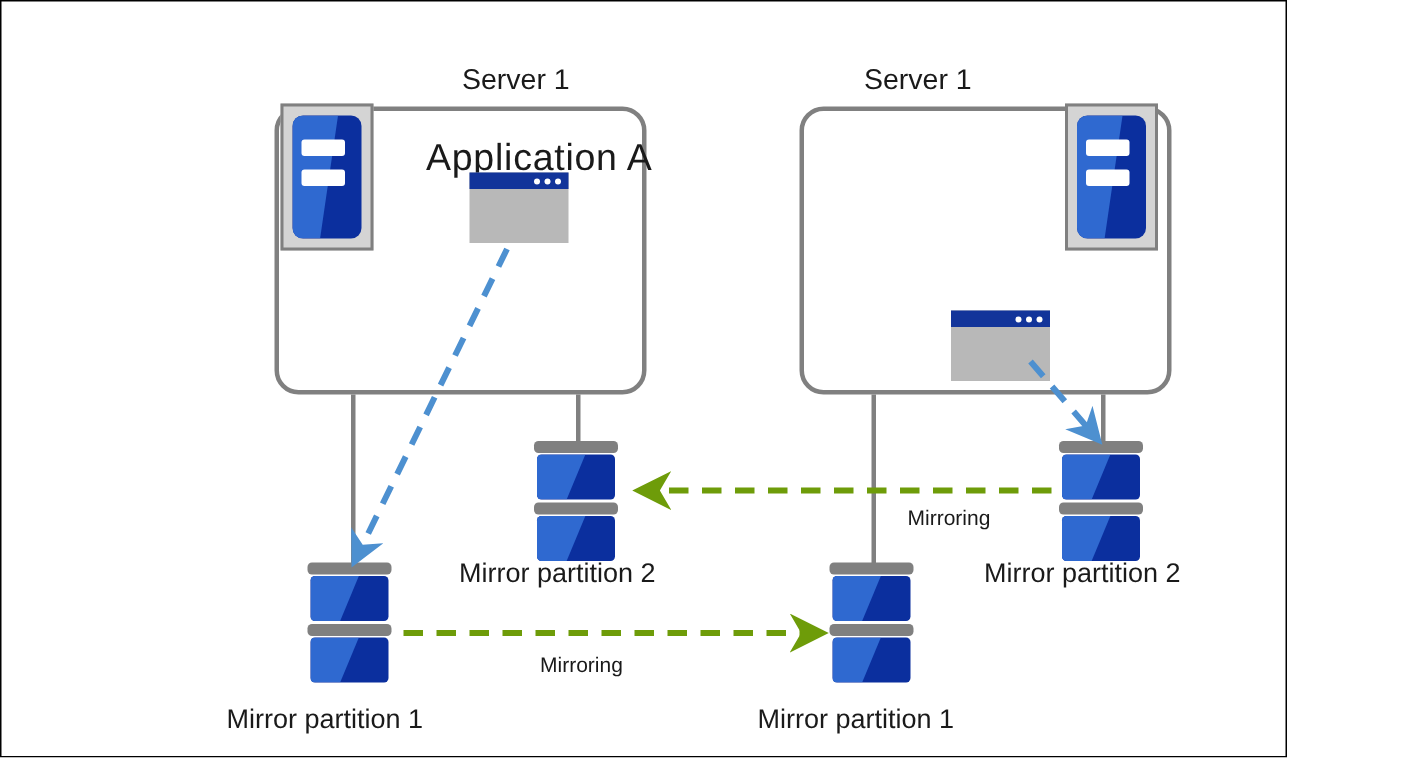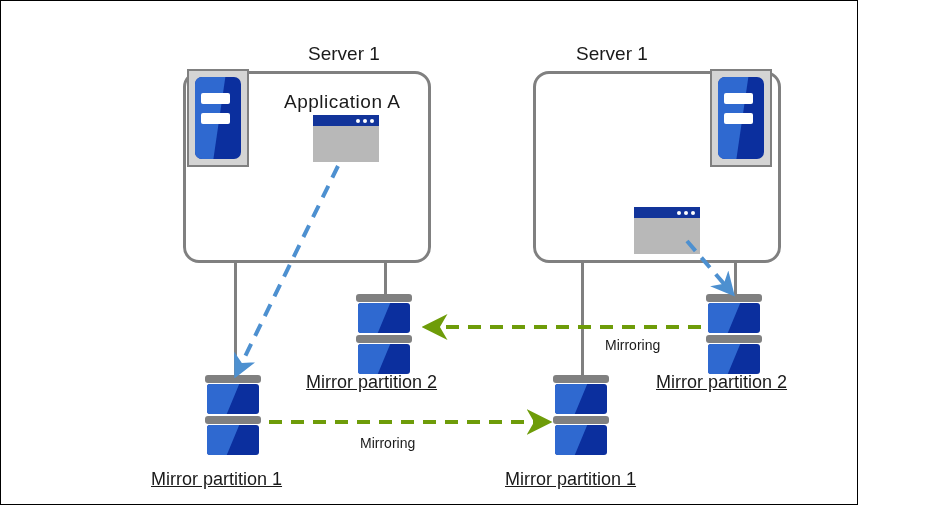--- a/index.html
+++ b/index.html
@@ -19,22 +19,22 @@
   }
 
   
   .lbl {
     position: absolute;
     color: #1a1a1a;
     white-space: nowrap;
     font-family: "Liberation Sans", sans-serif;
   }
   .lbl-server { font-size: 19px; }
-  .lbl-app    { font-size: 19px; letter-spacing: 0.5px; }
-  .lbl-part   { font-size: 18px; text-decoration: underline; }
+  .lbl-app    { font-size: 25px; letter-spacing: 0.5px; }
+  .lbl-part   { font-size: 18px; }
   .lbl-mirror { font-size: 14px; }
 
   
   .server-box {
     position: absolute;
     border: 3px solid #808080;
     border-radius: 16px;
     background: #ffffff;
     box-sizing: border-box;
   }

